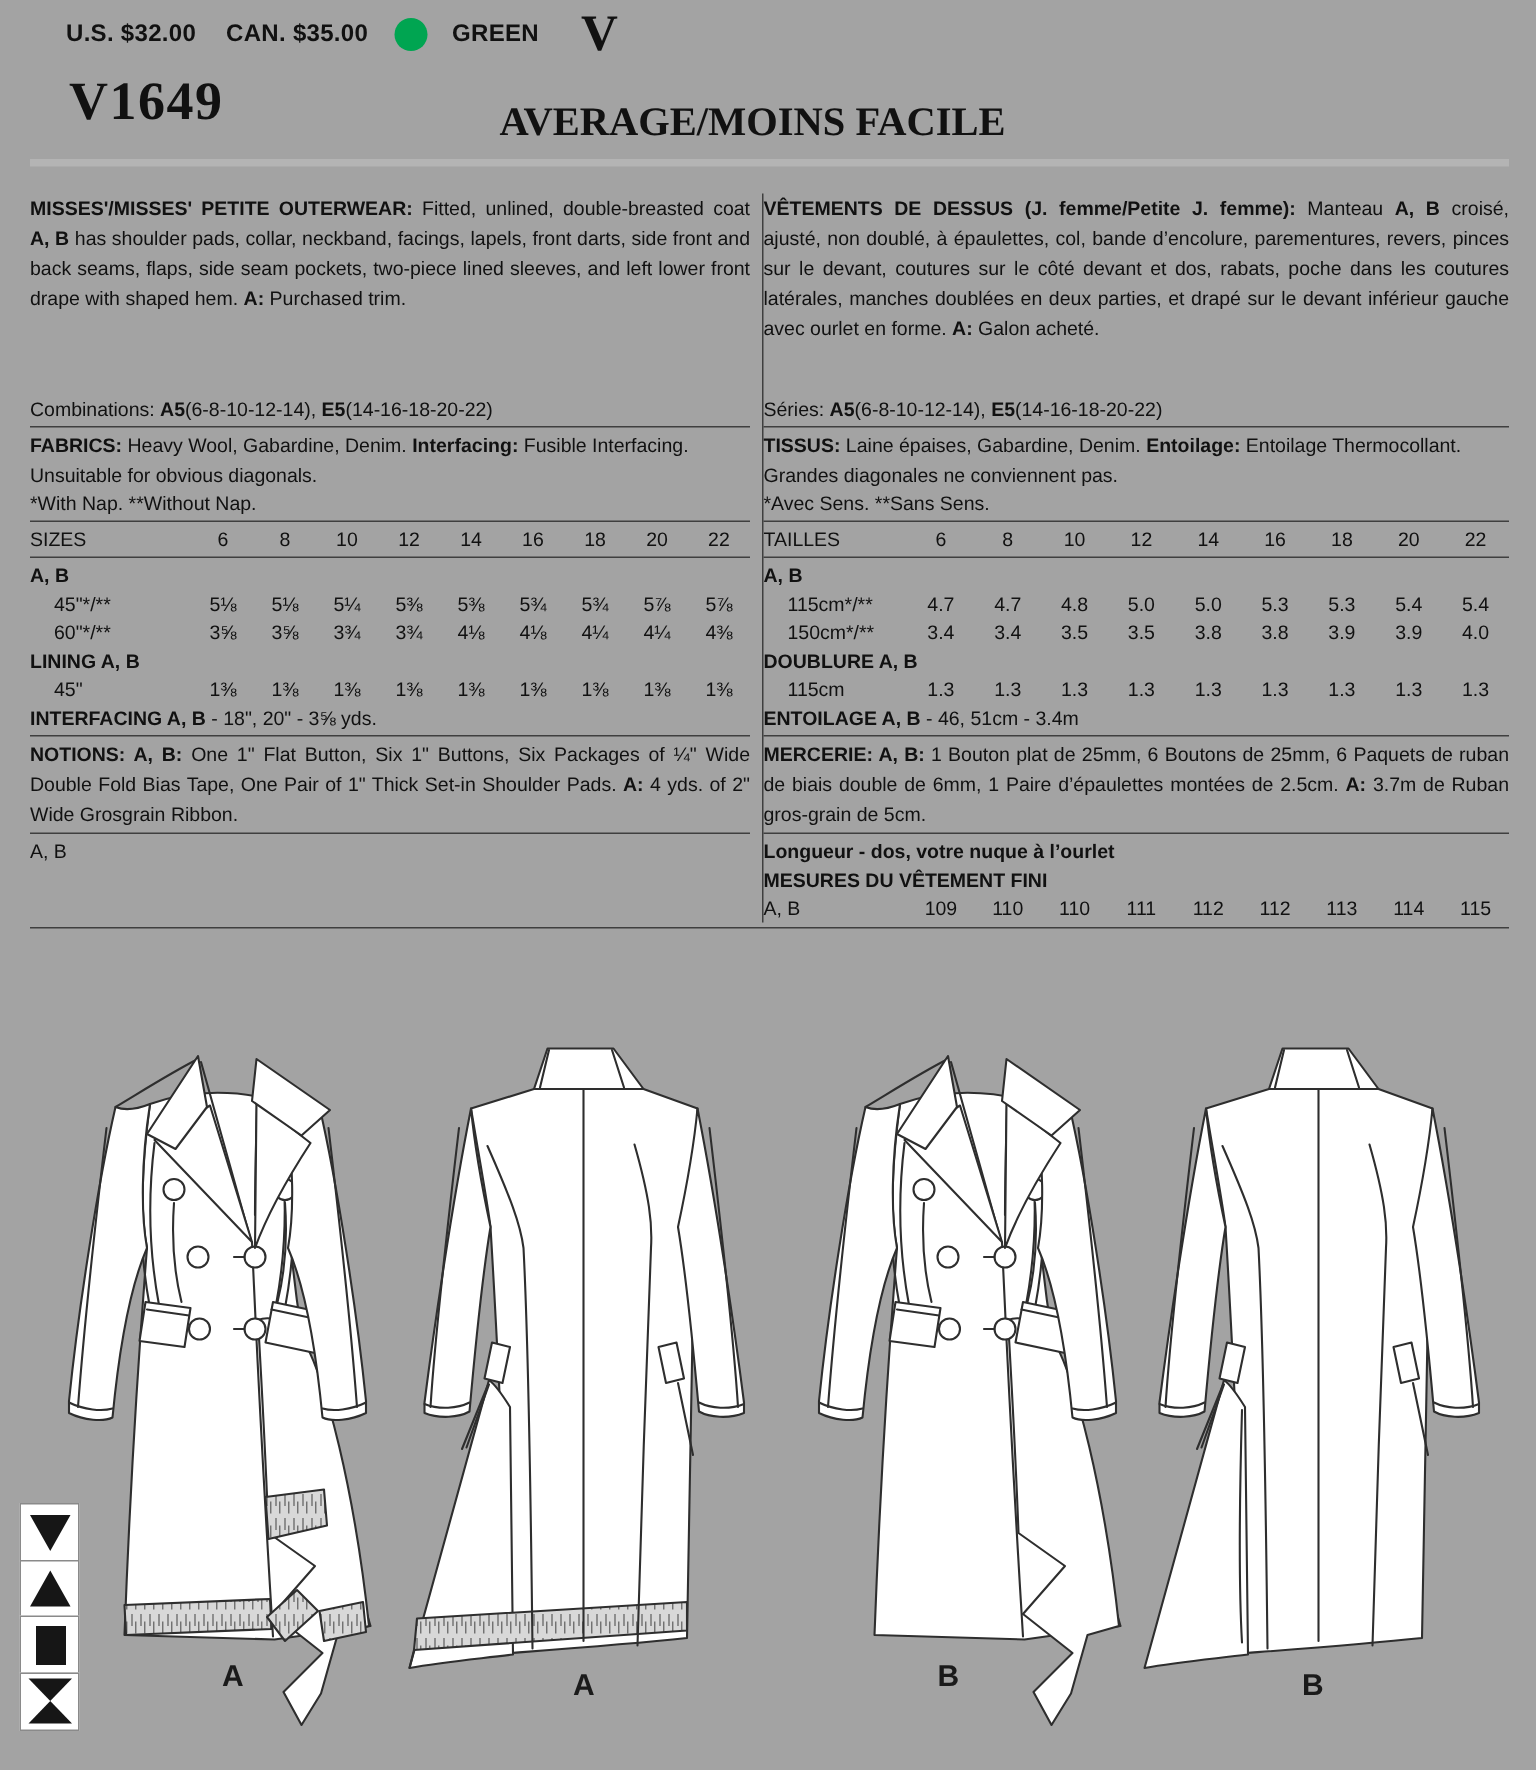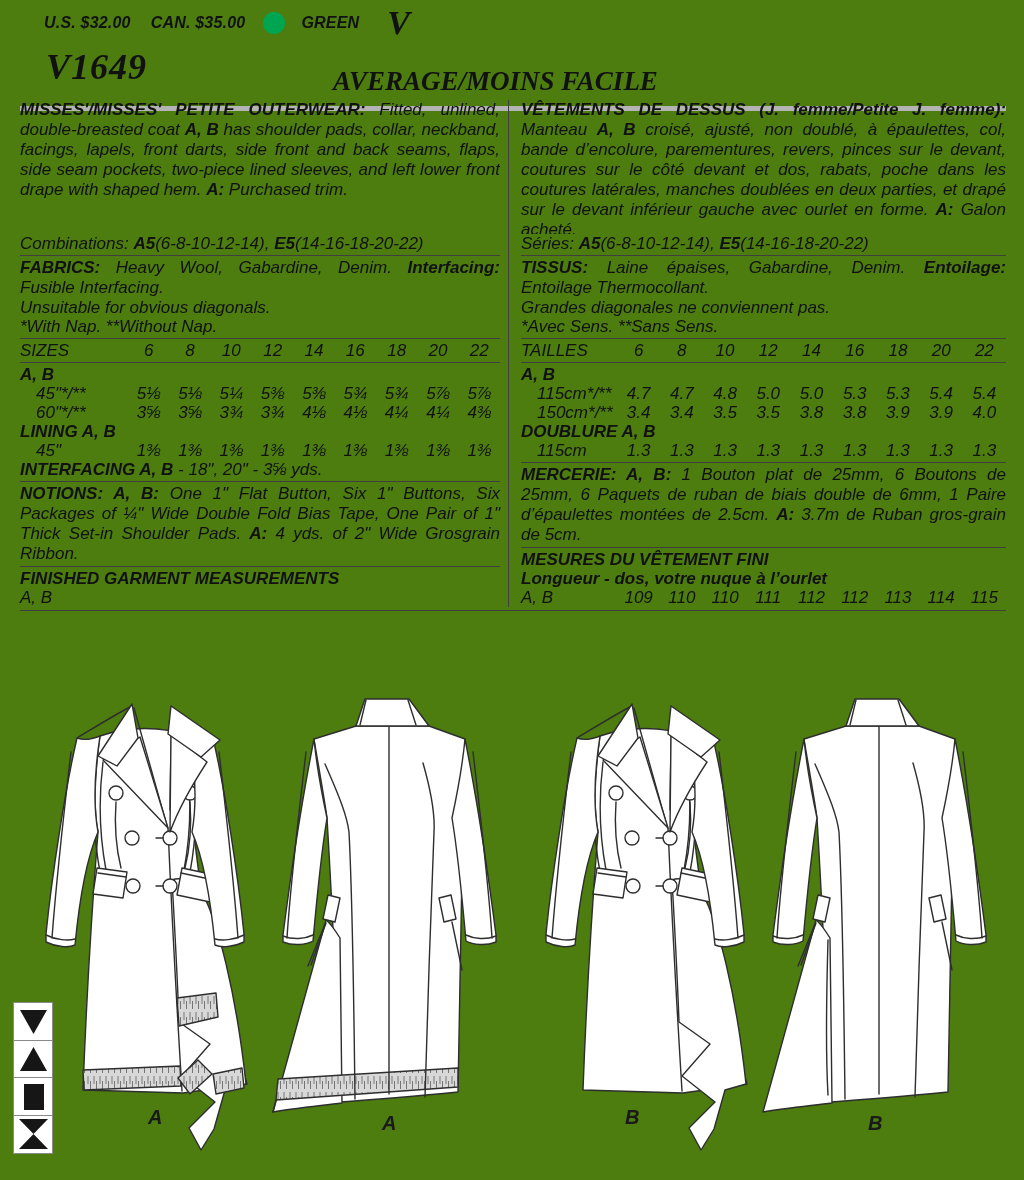--- a/index.html
+++ b/index.html
@@ -1,42 +1,42 @@
 <!DOCTYPE html>
 <html><head>
 <meta charset="utf-8">
 <style>
   * { margin:0; padding:0; box-sizing:border-box; }
   html,body { background:#e8e8e8; }
   .page {
-    position:relative; width:1024px; height:1180px; background:#4d7c0f;
+    position:relative; width:1024px; height:1180px; background:#a3a3a3;
     font-family:"Liberation Sans","DejaVu Sans",sans-serif; color:#111;
-    overflow:hidden; margin:0 auto;font-style:italic;
+    overflow:hidden; margin:0 auto;
   }
   b { font-weight:bold; }
   
   .price-row { position:absolute; left:44px; top:12px; display:flex; align-items:center;
     font-weight:bold; font-size:16px; letter-spacing:0.2px; }
   .price-can { margin-left:20px; }
   .dot { width:22px; height:22px; border-radius:50%; margin-left:18px; }
   .color-name { margin-left:16px; }
   .brand-v { margin-left:28px; font-family:"Liberation Serif","DejaVu Serif",serif;
     font-weight:bold; font-size:34px; line-height:22px; }
   .pattern-no { position:absolute; left:46px; top:46px;
     font-family:"Liberation Serif","DejaVu Serif",serif; font-weight:bold;
     font-size:36px; letter-spacing:1px; }
   .difficulty { position:absolute; left:333px; top:66px;
     font-family:"Liberation Serif","DejaVu Serif",serif; font-weight:bold; font-size:27px; }
   .gray-bar { position:absolute; left:20px; top:106px; width:986px; height:5px; background:#b4b4b4; }
   
-  .columns { position:absolute; left:20px; top:100px; width:986px;
+  .columns { position:absolute; left:20px; top:129px; width:986px;
     display:grid; grid-template-columns:488px 1fr;
-    border-bottom:1.5px solid #3f3f3f; padding-bottom:3px; font-size:17px; line-height:20px; }
+    border-bottom:1.5px solid #3f3f3f; padding-bottom:3px; font-size:13px; line-height:20px; }
   .col-en { padding-right:8px; }
-  .col-fr { border-left:1.5px solid #3f3f3f; padding-left:12px; }
+  .col-fr { border-left:1.5px solid #3f3f3f; }
   .para { text-align:justify; }
   .desc { height:134px; overflow:hidden; }
   .rule { border-top:1.5px solid #3f3f3f; margin:2px 0; }
   .line { line-height:19px; }
   .bold { font-weight:bold; }
   .nrow { display:flex; align-items:flex-start; line-height:19px; }
   .nlabel { width:108px; flex:none; }
   .col-fr .nlabel { width:96px; }
   .ind { padding-left:16px; }
   .ncells { flex:1; display:grid; grid-template-columns:repeat(9,1fr); }
@@ -134,21 +134,20 @@
             <span class="ncell">1⅜</span>
             <span class="ncell">1⅜</span>
             <span class="ncell">1⅜</span>
             <span class="ncell">1⅜</span>
           </div>
       </div>
       <div class="line"><b>INTERFACING A, B</b><span> - 18", 20" - 3⅝ yds.</span></div>
       <div class="rule"></div>
       <p class="para"><b>NOTIONS: A, B:</b><span> One 1" Flat Button, Six 1" Buttons, Six Packages of ¼" Wide Double Fold Bias Tape, One Pair of 1" Thick Set-in Shoulder Pads. </span><b>A:</b><span> 4 yds. of 2" Wide Grosgrain Ribbon.</span></p>
       <div class="rule"></div>
-      <div class="line bold">FINISHED GARMENT MEASUREMENTS</div>
       <div class="nrow">
         <span class="nlabel">A, B</span>
       </div>
     </section>
 
     <section class="col-fr">
       <p class="para desc"><b>VÊTEMENTS DE DESSUS (J. femme/Petite J. femme):</b><span> Manteau </span><b>A, B</b><span> croisé, ajusté, non doublé, à épaulettes, col, bande d’encolure, parementures, revers, pinces sur le devant, coutures sur le côté devant et dos, rabats, poche dans les coutures latérales, manches doublées en deux parties, et drapé sur le devant inférieur gauche avec ourlet en forme. </span><b>A:</b><span> Galon acheté.</span></p>
       <div class="line"><span>Séries: </span><b>A5</b><span>(6-8-10-12-14), </span><b>E5</b><span>(14-16-18-20-22)</span></div>
       <div class="rule"></div>
       <p class="para"><b>TISSUS:</b><span> Laine épaises, Gabardine, Denim. </span><b>Entoilage:</b><span> Entoilage Thermocollant.</span></p>
@@ -207,25 +206,26 @@
             <span class="ncell">1.3</span>
             <span class="ncell">1.3</span>
             <span class="ncell">1.3</span>
             <span class="ncell">1.3</span>
             <span class="ncell">1.3</span>
             <span class="ncell">1.3</span>
             <span class="ncell">1.3</span>
             <span class="ncell">1.3</span>
           </div>
       </div>
+      <div class="line"><b>ENTOILAGE A, B</b><span> - 46, 51cm - 3.4m</span></div>
       <div class="rule"></div>
       <p class="para"><b>MERCERIE: A, B:</b><span> 1 Bouton plat de 25mm, 6 Boutons de 25mm, 6 Paquets de ruban de biais double de 6mm, 1 Paire d’épaulettes montées de 2.5cm. </span><b>A:</b><span> 3.7m de Ruban gros-grain de 5cm.</span></p>
       <div class="rule"></div>
+      <div class="line bold">Longueur - dos, votre nuque à l’ourlet</div>
       <div class="line bold">MESURES DU VÊTEMENT FINI</div>
-      <div class="line bold">Longueur - dos, votre nuque à l’ourlet</div>
       <div class="nrow">
         <span class="nlabel">A, B</span>
         <div class="ncells">
             <span class="ncell">109</span>
             <span class="ncell">110</span>
             <span class="ncell">110</span>
             <span class="ncell">111</span>
             <span class="ncell">112</span>
             <span class="ncell">112</span>
             <span class="ncell">113</span>

